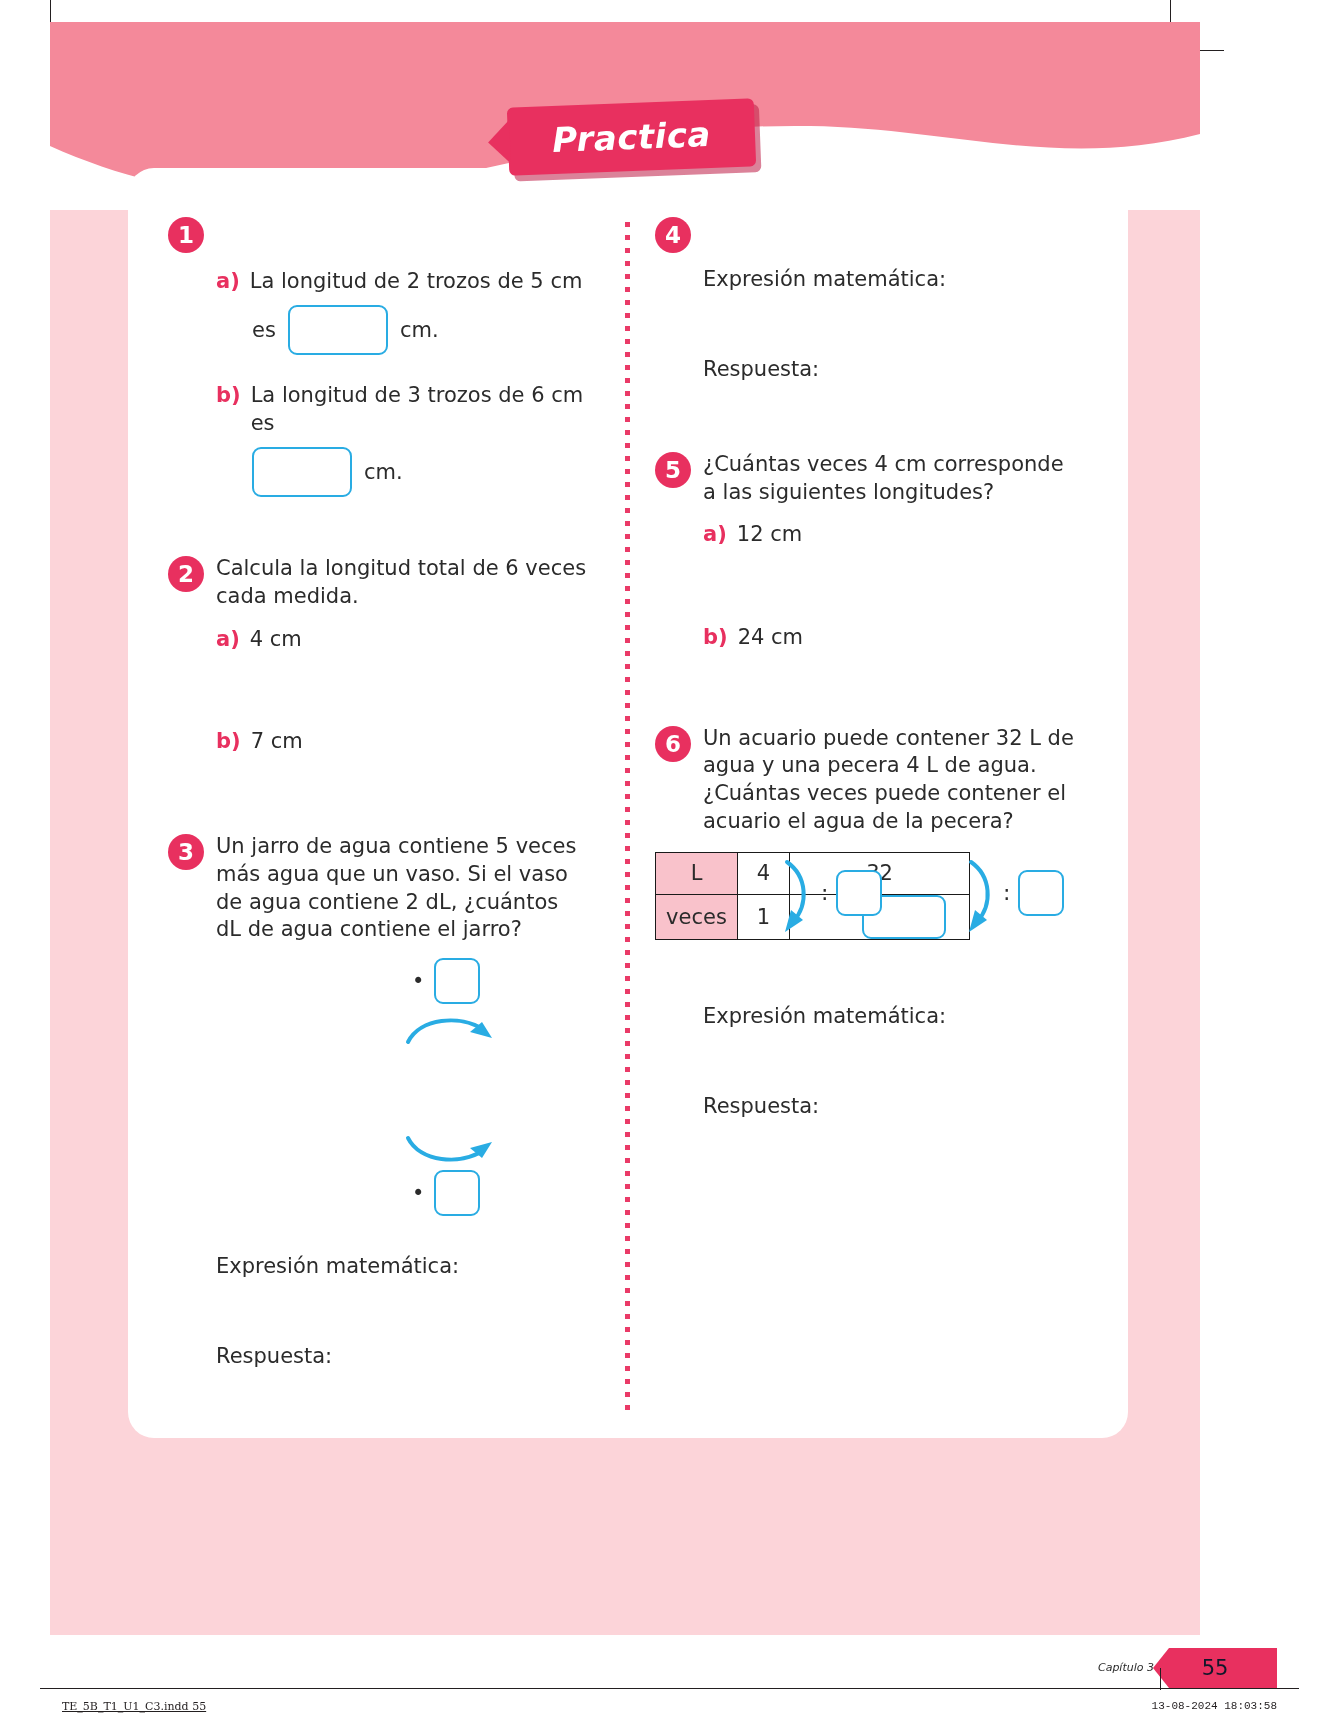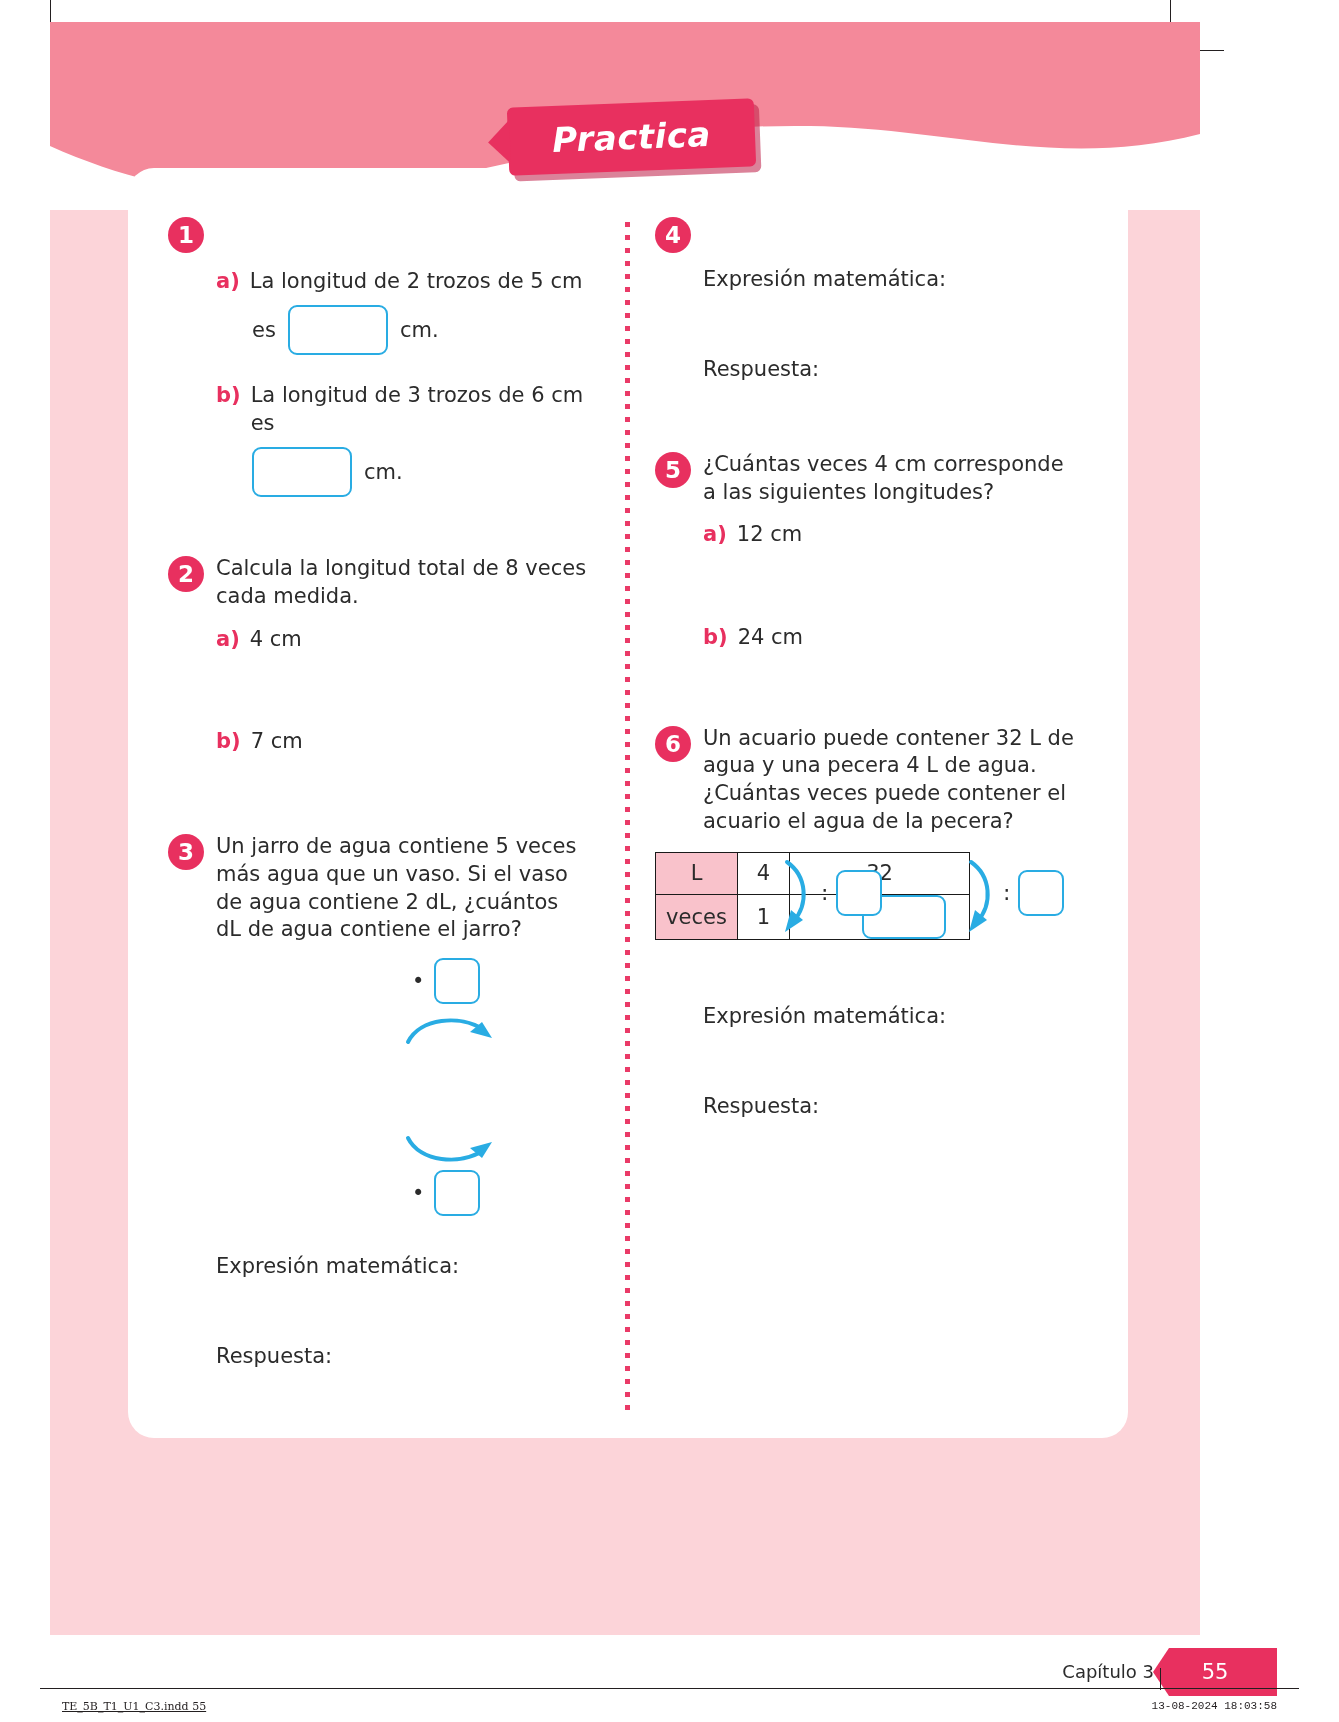--- a/index.html
+++ b/index.html
@@ -131,27 +131,27 @@
   table.ratio td.val { width: 70px; }
   table.ratio td.box { width: 74px; }
 
   .diagram { position: relative; }
 
   svg.arrow { position: absolute; overflow: visible; }
 
   
   .footer-cap {
     position: absolute; right: 185px; top: 1661px;
-    font-size: 18px; color: #2b2b2b;
+    font-size: 11px; color: #2b2b2b; font-style: italic;
   }
   .page-tag {
     position: absolute; right: 62px; top: 1648px;
-    width: 124px; height: 48px;
+    width: 124px; height: 40px;
     background: #e8305f;
-    color: #ffffff; font-size: 21px;
+    color: #0f172a; font-size: 21px;
     display: flex; align-items: center; justify-content: center;
     clip-path: polygon(16px 0, 100% 0, 100% 100%, 16px 100%, 0 50%);
   }
   .slug-left {
     position: absolute; left: 62px; top: 1700px;
     font-size: 11px; color: #231f20;
     font-family: "DejaVu Serif", serif;
     text-decoration: underline;
   }
   .slug-right {
@@ -220,21 +220,21 @@
         <span class="abox abox-wide"></span>
         <span>cm.</span>
       </div>
     </div>
 
     <div class="gap-md"></div>
 
     <div class="q">
       <div class="q-head">
         <div class="q-num">2</div>
-        <div class="q-text">Calcula la longitud total de 8 veces cada medida.</div>
+        <div class="q-text">Calcula la longitud total de 6 veces cada medida.</div>
       </div>
       <div class="sub">
         <span class="sub-label">a)</span>
         <span>4 cm</span>
       </div>
       <div class="gap-lg"></div>
       <div class="sub" style="margin-top:0;">
         <span class="sub-label">b)</span>
         <span>7 cm</span>
       </div>

